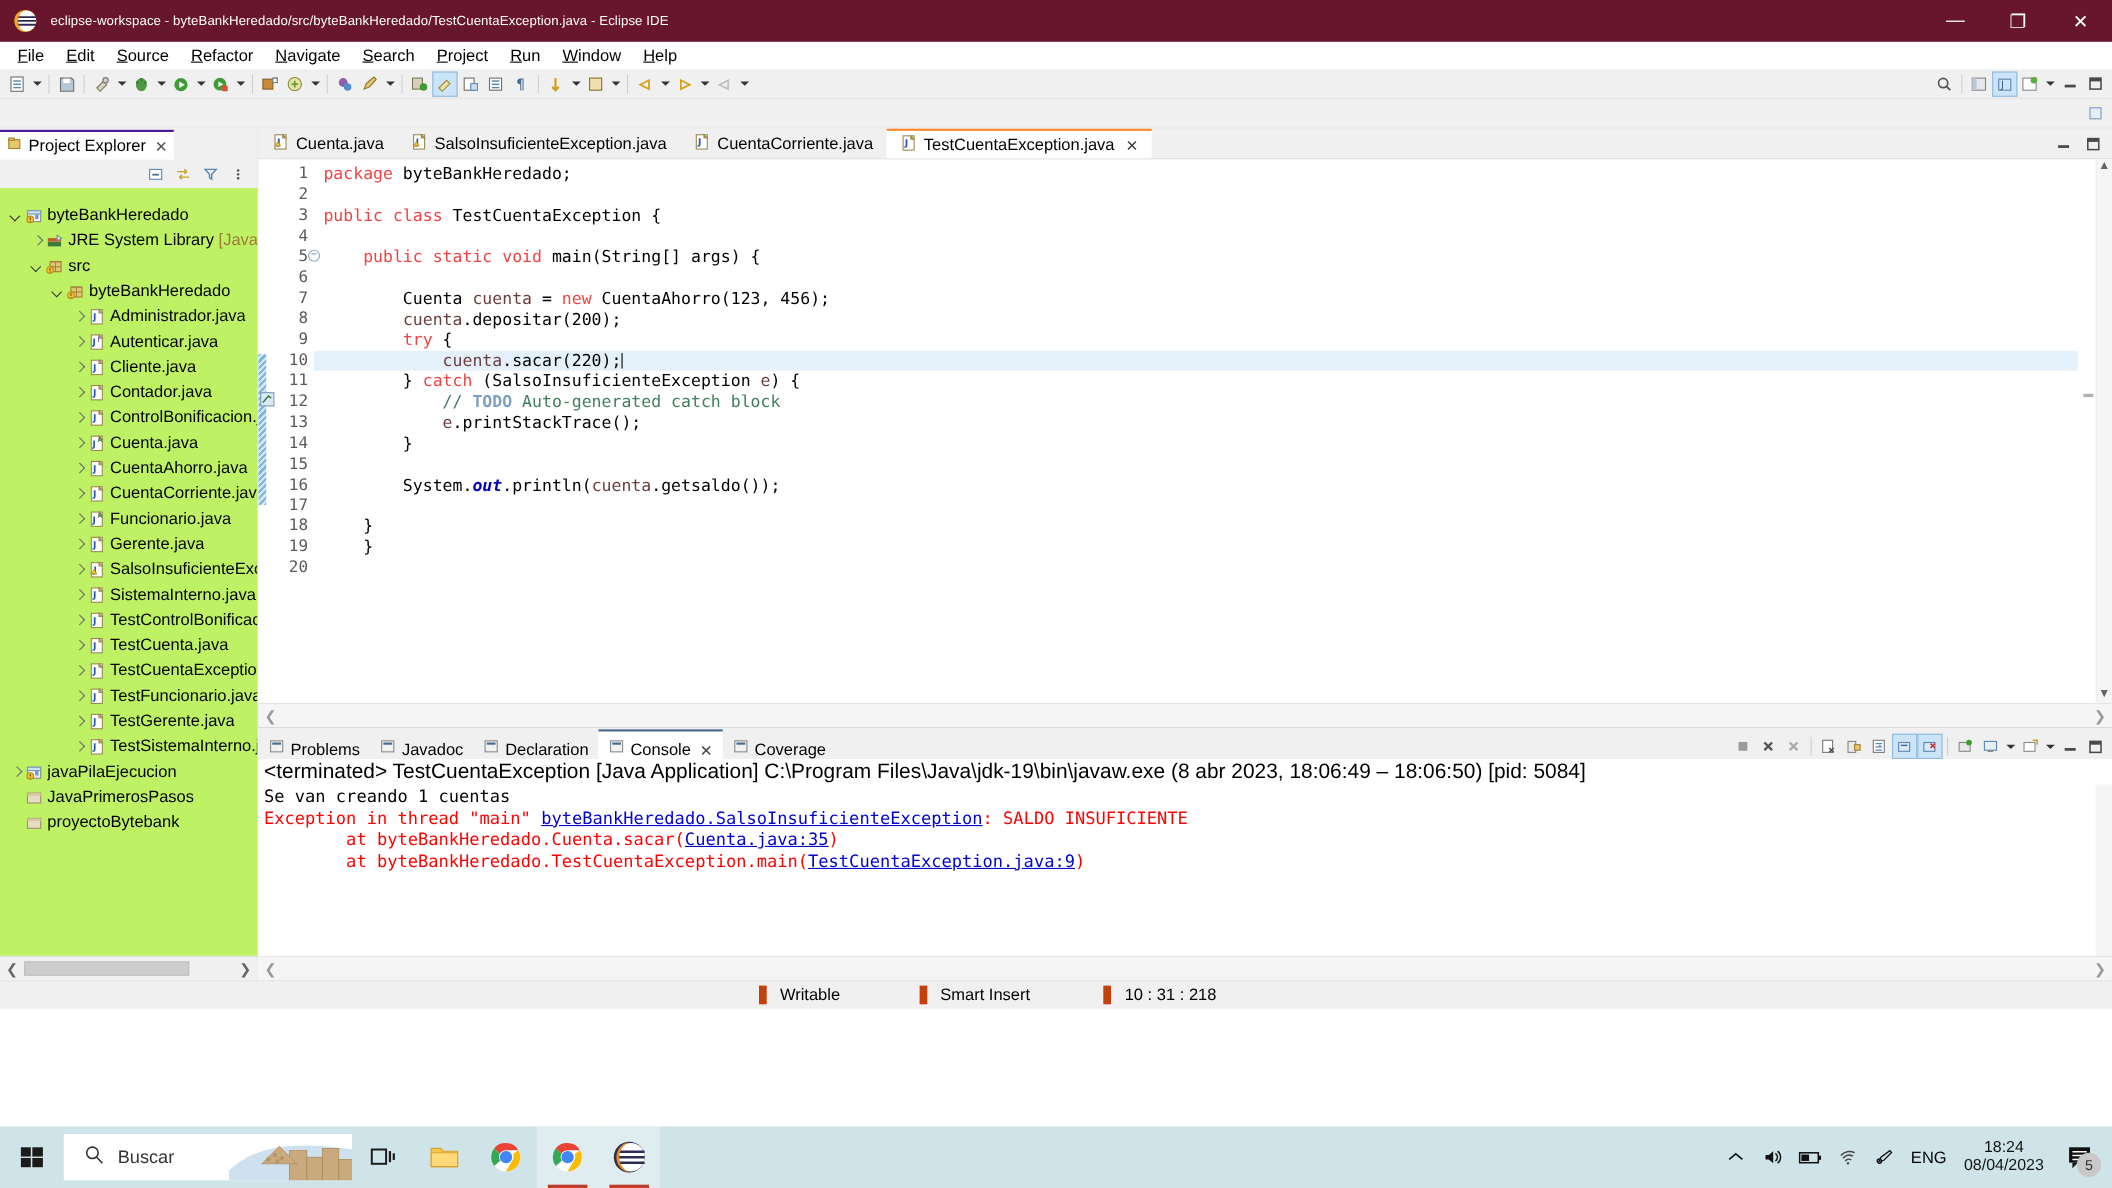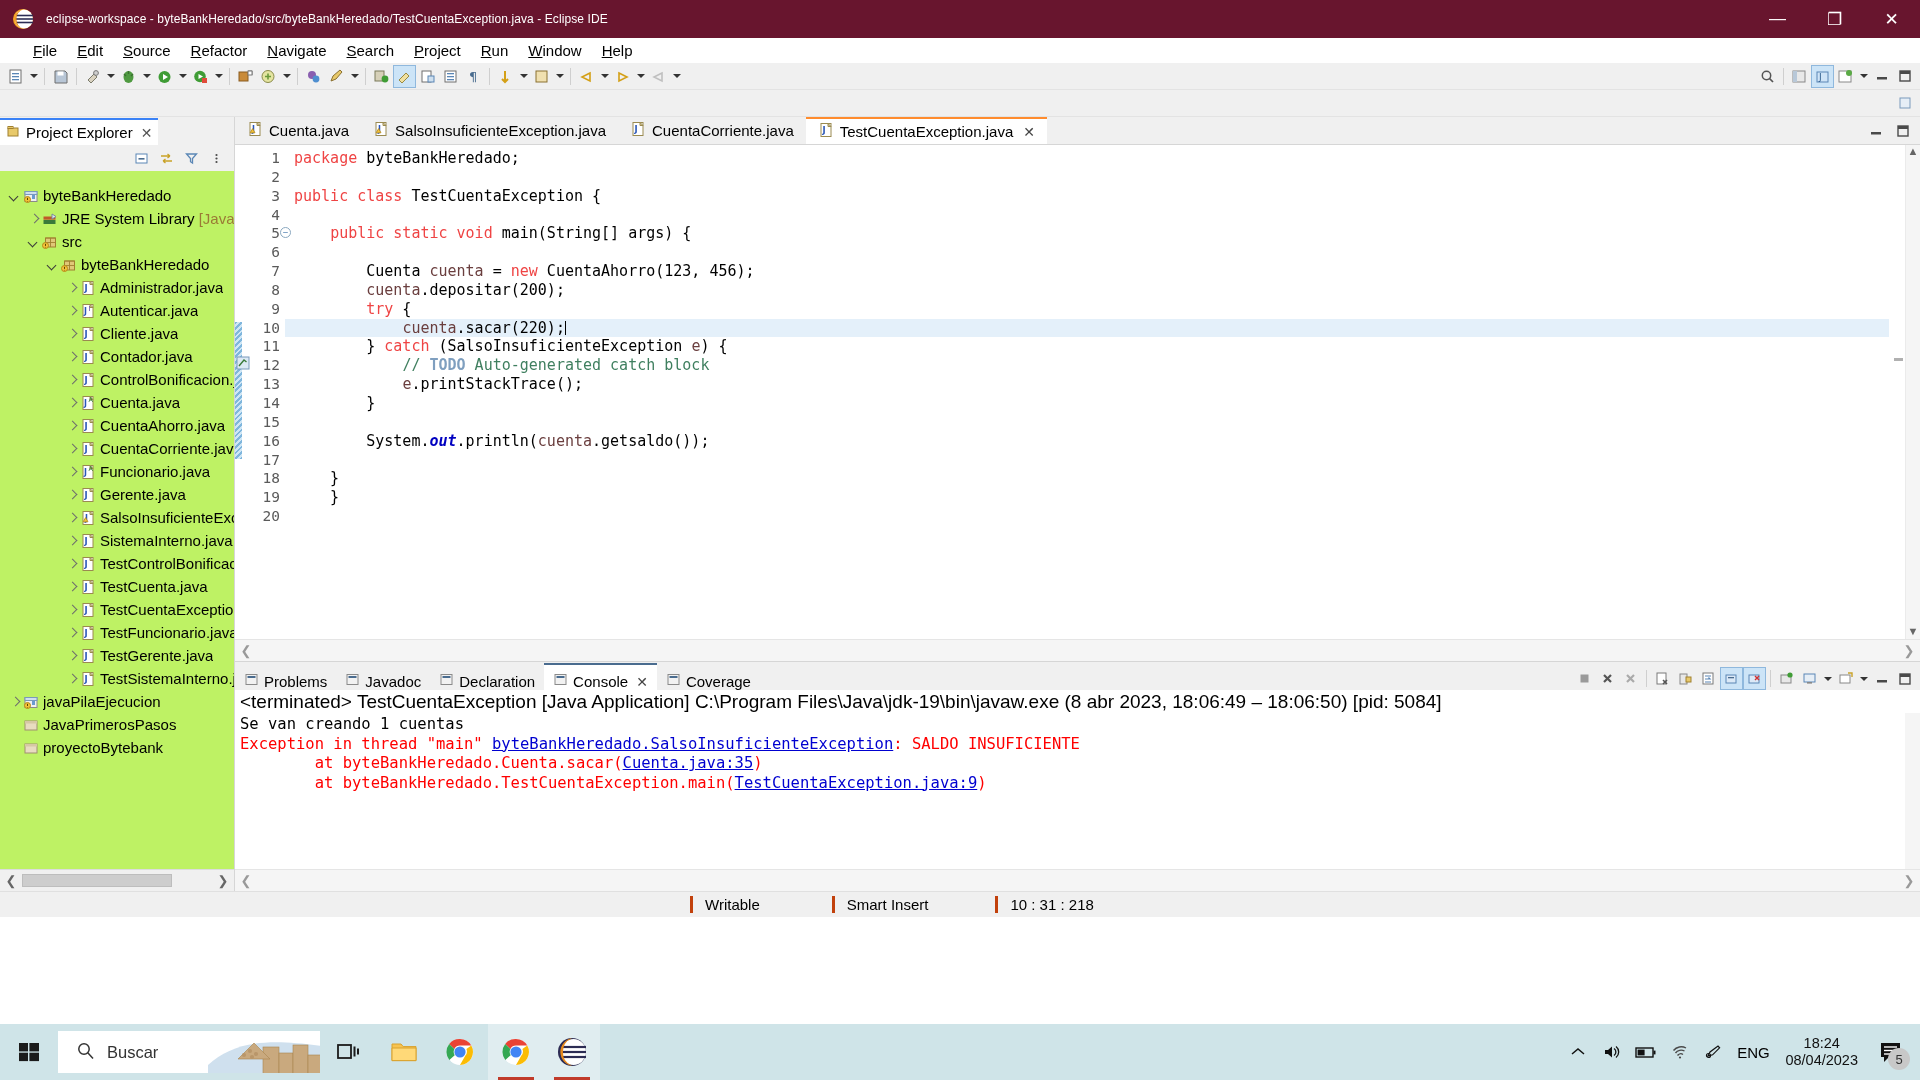--- a/index.html
+++ b/index.html
@@ -20,21 +20,21 @@
   }
   .tb-icon { width:30px; height:30px; margin-left:8px; margin-right:8px;
     display:flex; align-items:center; justify-content:center; }
   .tb-title { font-size:12px; letter-spacing:.1px; white-space:nowrap; }
   .win-btns { position:absolute; right:0; top:0; height:38px; display:flex; }
   .win-btn { width:57px; height:38px; display:flex; align-items:center;
     justify-content:center; color:#fff; font-size:17px; }
 
   
   .menubar { height:25px; background:#fff; display:flex; align-items:center;
-    padding-left:23px; border-bottom:1px solid #fff;}
+    padding-left:6px; border-bottom:1px solid #fff;}
   .menu-item { padding:2px 10px; font-size:15px; color:#000; white-space:nowrap;}
   .menu-item u { text-decoration:underline; }
 
   
   .toolbar { background:#f0f0f0; border-bottom:1px solid #e3e3e3;
     display:flex; align-items:center; height:27px; padding:0 4px;}
   .tb2 { height:27px; }
   .tbtn { width:23px; height:23px; display:flex; align-items:center;
     justify-content:center; position:relative; }
   .tbtn.sel { background:#cce4f7; border:1px solid #8fb8dd; }
@@ -46,21 +46,21 @@
 
   
   .main { display:flex; height:774px; }
 
   
   .explorer { width:235px; background:#fff; display:flex; flex-direction:column;
     border-right:1px solid #d6d6d6; }
   .pe-tabrow { height:28px; background:#f0f0f0; display:flex; align-items:flex-end;
      position:relative; }
   .pe-tab { height:27px; background:#fff; display:flex; align-items:center;
-    padding:0 6px 0 6px; gap:5px; font-size:15px; border-top:2px solid #3b82f6;justify-content:center;}
+    padding:0 6px 0 6px; gap:5px; font-size:15px; border-top:2px solid #4c1d95;justify-content:center;}
   .pe-tab .x { color:#555; font-size:14px; margin-left:3px;}
   .pe-toolrow { height:26px; background:#f0f0f0; display:flex; align-items:center;
     justify-content:flex-end; gap:2px; padding-right:6px; }
   .pe-tree { flex:1; overflow:hidden; padding-top:13px; background:#bef264;}
   .trow { height:23px; display:flex; align-items:center; font-size:15px; white-space:nowrap;
       overflow:hidden; }
   .twist { width:14px; height:14px; display:inline-block; flex:0 0 14px; position:relative;}
   .twist.right::after{ content:""; position:absolute; left:4px; top:3px;
      width:6px;height:6px; border-right:1.6px solid #6d6d6d; border-bottom:1.6px solid #6d6d6d;
      transform:rotate(-45deg);}
@@ -131,21 +131,21 @@
   .err { color:#ff0000; }
   .lnk { color:#0000d0; text-decoration:underline; }
   .con-scroll { position:absolute; right:0; top:0; bottom:0; width:15px; background:#f5f5f5;}
   .bt-hscroll { height:22px; background:#f5f5f5; display:flex; align-items:center;
      border-top:1px solid #e5e5e5;}
   .bt-hscroll .lt,.bt-hscroll .rt{ width:22px; text-align:center; color:#999; font-size:13px;}
 
   
   .statusbar { height:26px; background:#f0f0f0; display:flex; align-items:center;
      font-size:15px; border-top:1px solid #e0e0e0;}
-  .sb-cell { padding:0 12px; border-left:3px solid #c2410c; height:17px; display:flex;
+  .sb-cell { padding:0 12px; border-left:7px solid #c2410c; height:17px; display:flex;
     align-items:center; white-space:nowrap;}
 
   
   .taskbar { position:absolute; left:0; bottom:0; width:1920px; height:56px;
     background:#cfe4e8; display:flex; align-items:center; }
   .start { width:58px; height:56px; display:flex; align-items:center; justify-content:center;}
   .searchbox { width:262px; height:42px; background:#fff; display:flex; align-items:center;
     gap:12px; padding-left:18px; font-size:16.5px; color:#333; position:relative;
     overflow:hidden;}
   .tb-app { width:56px; height:56px; display:flex; align-items:center; justify-content:center;

